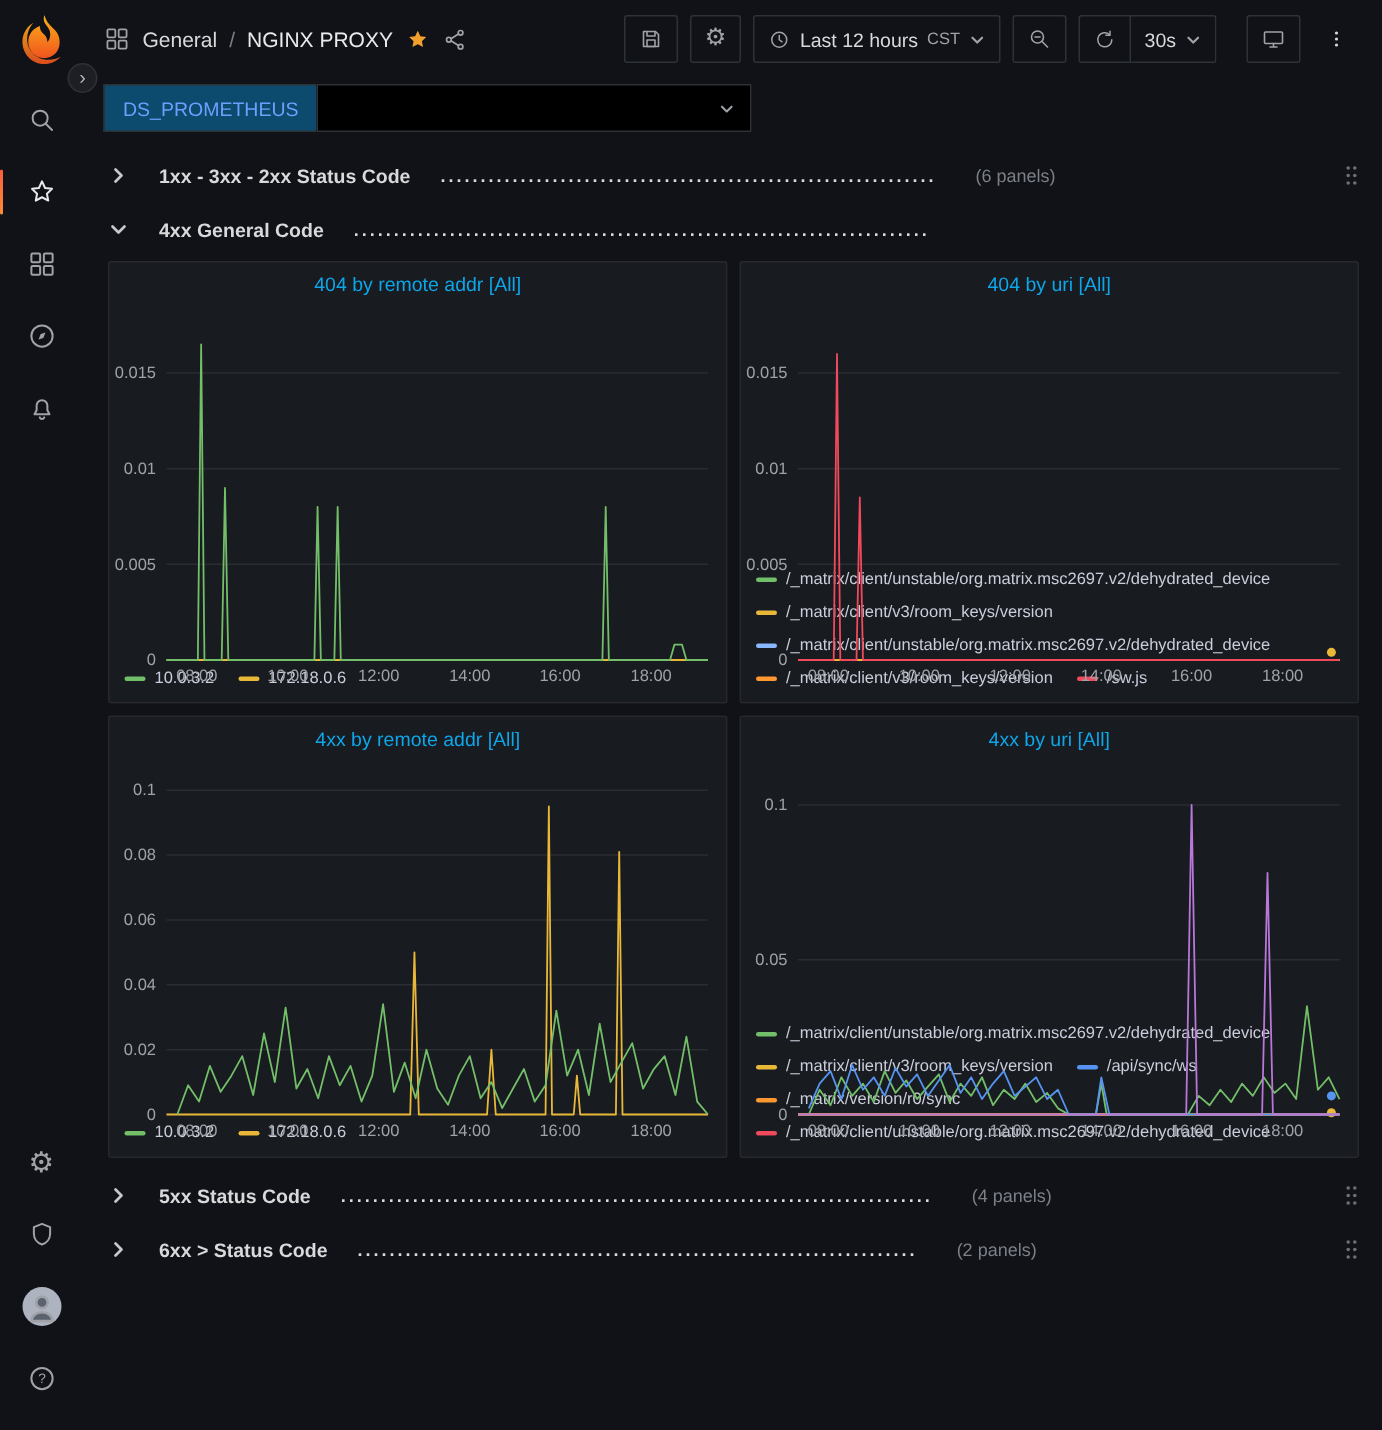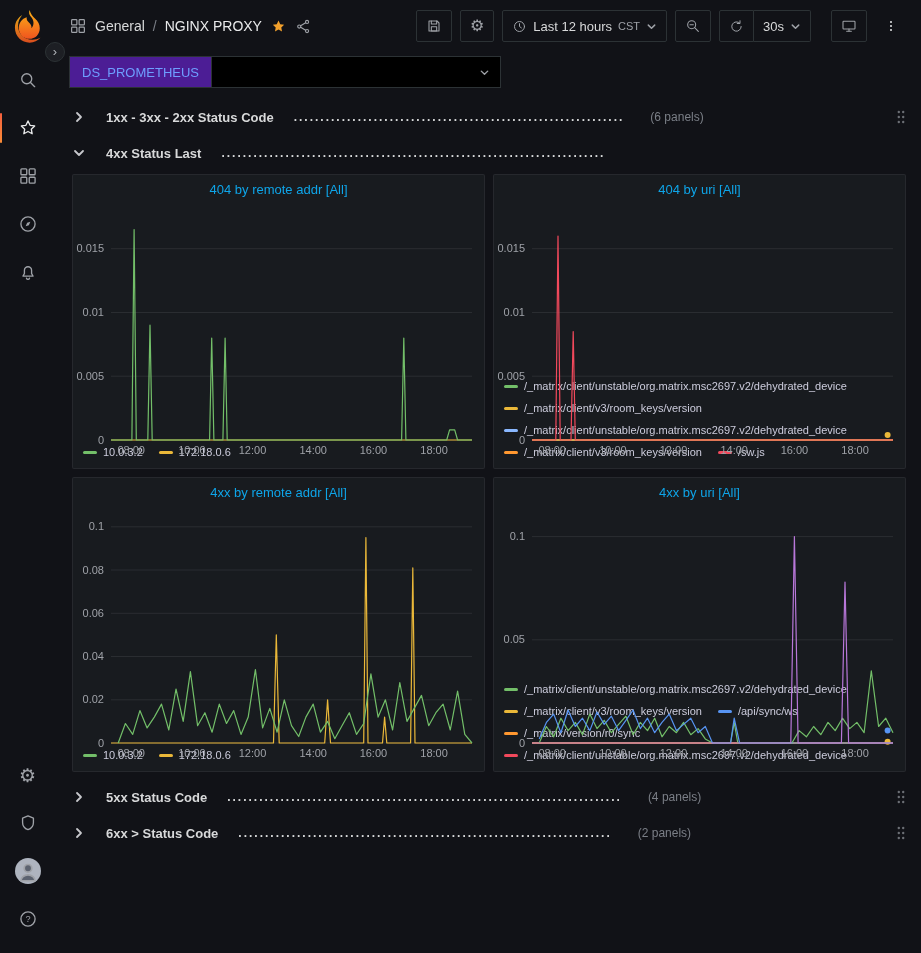--- a/index.html
+++ b/index.html
@@ -33,21 +33,21 @@
   .btn .tz{font-size:11px;color:#9fa2a8}
   .btn.plain{border:none;padding:0 4px}
   .btn-group{display:flex}
   .btn-group .btn:first-child{border-radius:2px 0 0 2px}
   .btn-group .btn:last-child{border-radius:0 2px 2px 0;border-left:none}
   .gap-left{margin-left:12px}
 
   
   .subnav{flex:none;display:flex;align-items:center;padding:4px 14px 10px}
   .var-chip{display:flex;align-items:stretch}
-  .var-label{height:32px;display:flex;align-items:center;padding:0 12px;border:1px solid #2c3235;background:#4c1d95;font-size:13px;color:#d8d9da;cursor:pointer}
+  .var-label{height:32px;display:flex;align-items:center;padding:0 12px;border:1px solid #2c3235;background:#0c4a6e;font-size:13px;color:#d8d9da;cursor:pointer}
   .var-label.blue{color:#6e9fff}
   .var-value{height:32px;display:flex;align-items:center;gap:8px;padding:0 10px;border:1px solid #2c3235;margin-left:-1px;font-size:13px;color:#d8d9da;cursor:pointer}
   .var-value.black{background:#000;width:290px;justify-content:flex-end}
   .ml24{margin-left:24px}
 
   
   .content{flex:1;padding:4px 15px 0 17px;overflow:hidden}
   .row-head{height:30px;display:flex;align-items:center;gap:20px;margin-bottom:6px;cursor:pointer}
   .row-head svg.chev{stroke:#c7c8cc;fill:none;stroke-width:1.8;stroke-linecap:round;stroke-linejoin:round;flex:none}
   .row-title{font-size:13px;font-weight:700;color:#d8d9da;white-space:nowrap}
@@ -293,21 +293,21 @@
                 <circle cx="7.2" cy="13" r="1.2"></circle>
               </g>
             </svg>
         </span>
       </div>
 
       <div class="row-head">
         <svg class="chev" width="14" height="14" viewBox="0 0 14 14">
             <path d="M3 5l4 4 4-4"></path>
           </svg>
-        <span class="row-title">4xx Status Last</span>
+        <span class="row-title">4xx General Code</span>
         <span class="row-dots">........................................................................</span>
         <span class="row-count"></span>
       </div>
 
       <div class="panel-grid">
         <section class="panel">
           <h2 class="panel-title">404 by remote addr [All]</h2>
           <div class="chart"><svg width="411" height="255">
                 <line x1="38" x2="399" y1="237.0" y2="237.0" stroke="rgba(204,204,220,0.10)" stroke-width="1"></line>
                 <text x="31" y="240.5" text-anchor="end" font-size="11" fill="#9fa2a8" font-family="Liberation Sans, sans-serif">0</text>

